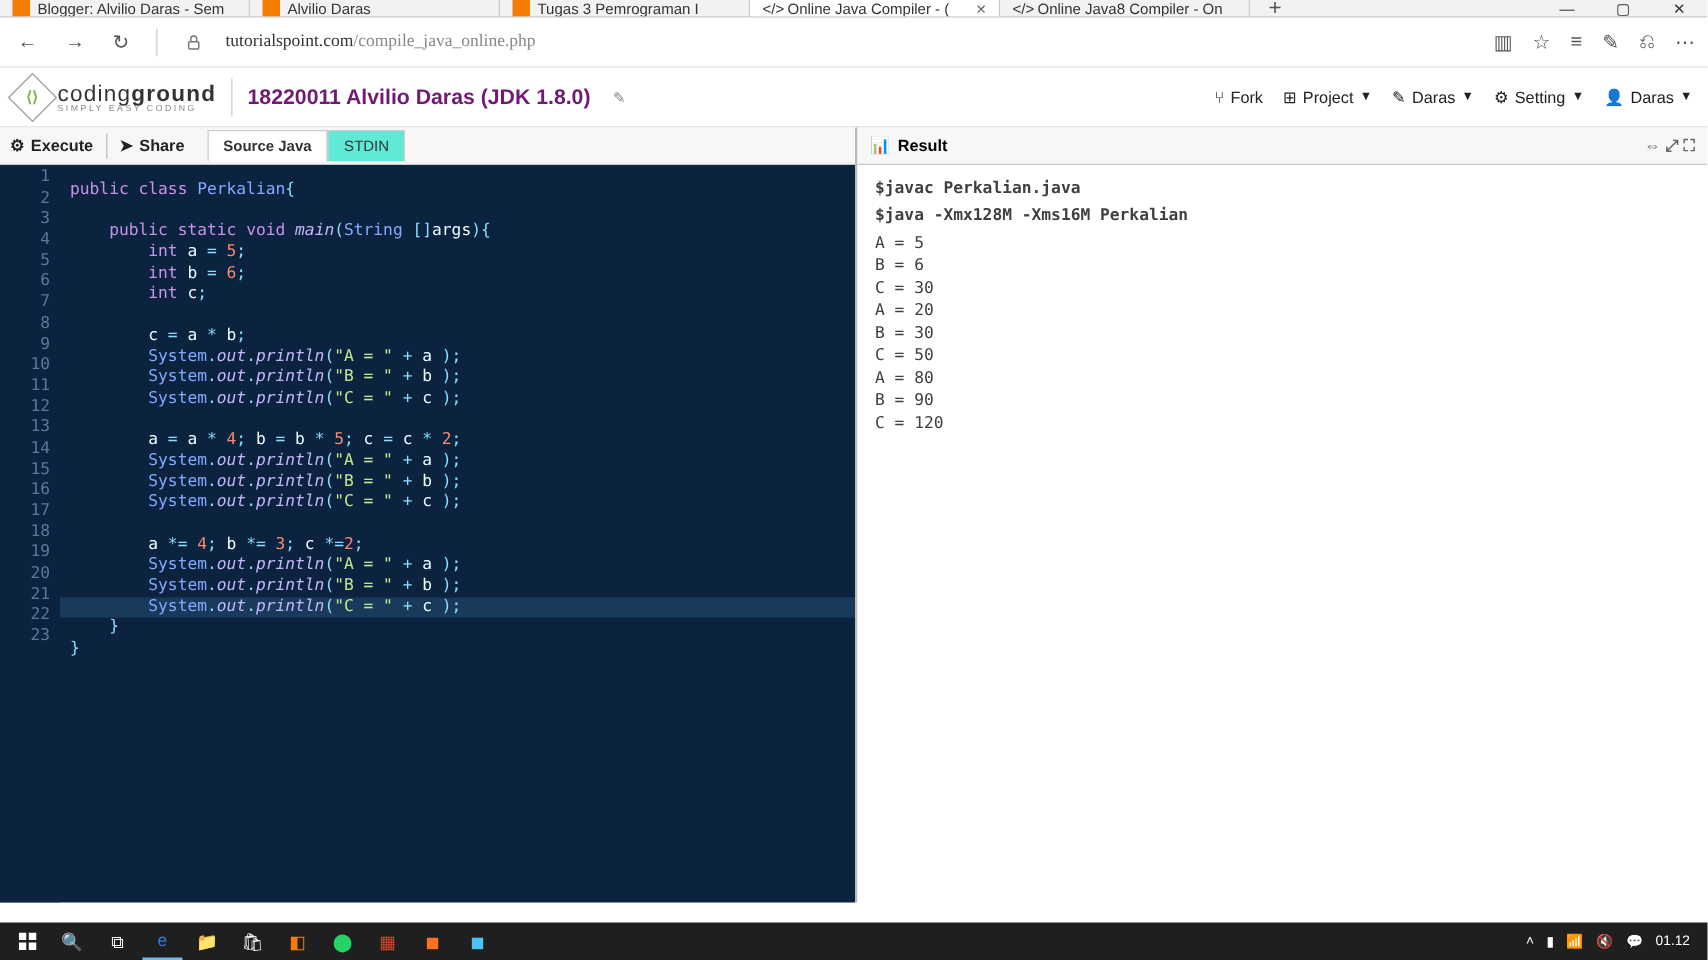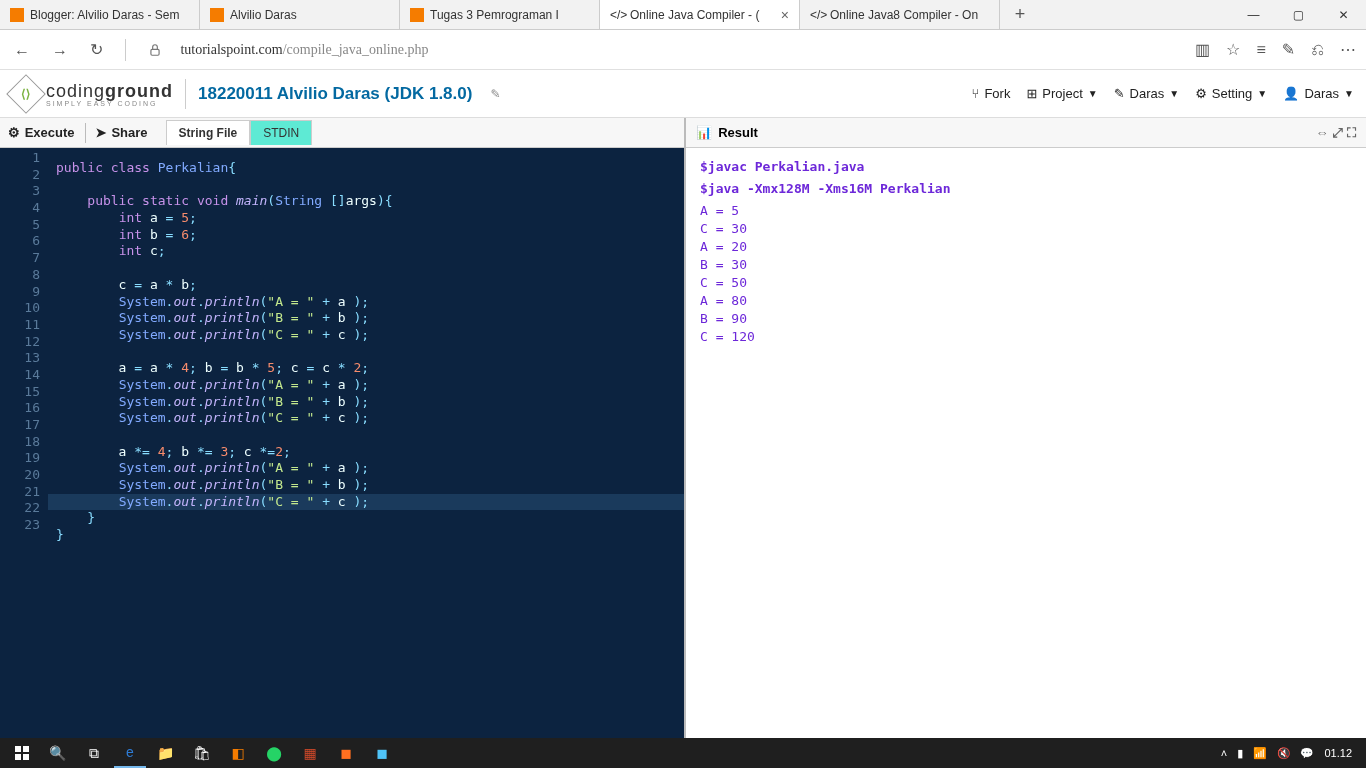--- a/index.html
+++ b/index.html
@@ -1,19 +1,19 @@
 <!DOCTYPE html>
 <html><head>
 <meta charset="utf-8">
 <style>
   * { margin: 0; padding: 0; box-sizing: border-box; }
   body { font-family: "Segoe UI", Arial, sans-serif; font-size: 12px; background: #fff; width: 1366px; height: 768px; overflow: hidden; }
 
   
-  .browser-tabs { display: flex; align-items: center; height: 30px; background: #f2f2f2; border-bottom: 1px solid #ccc;}
+  .browser-tabs { display: flex; align-items: center; height: 14px; background: #f2f2f2; border-bottom: 1px solid #ccc;}
   .btab { display: flex; align-items: center; gap: 6px; padding: 0 10px; height: 100%; border-right: 1px solid #ccc; width: 200px; overflow: hidden; white-space: nowrap; color: #333; }
   .btab.active { background: #fff; }
   .btab .fav { width: 14px; height: 14px; display: inline-block; }
   .fav.orange { background: #f57c00; }
   .fav.tp { background: transparent; }
   .btab .close { margin-left:auto; color:#666; font-size:14px;}
   .newtab { width: 40px; text-align: center; font-size: 18px; color:#555;}
 
   
   .winctrls { margin-left:auto; display:flex; }
@@ -29,21 +29,21 @@
 
   
   .app-header { display:flex; align-items:center; height:48px; padding:0 12px; border-bottom:1px solid #ddd; gap:12px;}
   .logo { display:flex; align-items:center; gap:6px;}
   .logo-box { width:28px; height:28px; border:1px solid #999; transform:rotate(45deg); position:relative; display:flex; align-items:center; justify-content:center;}
   .logo-box span { transform:rotate(-45deg); color:#7cb342; font-weight:bold;}
   .logo-text { font-size:18px; color:#333; letter-spacing:1px;}
   .logo-text b { font-weight:bold;text-align:right;}
   .logo-sub { font-size:7px; color:#888; letter-spacing:2px; margin-top:-2px;}
   .headerdiv { width:1px; height:30px; background:#ccc;}
-  .project-title { font-size:17px; font-weight:bold; color:#0369a1;}
+  .project-title { font-size:17px; font-weight:bold; color:#701a75;}
   .edit-icon { color:#888; margin-left:6px;}
   .header-actions { margin-left:auto; display:flex; gap:16px; align-items:center; font-size:13px; color:#222;}
   .header-action { display:flex; align-items:center; gap:5px;}
 
   
   .workarea { display:flex; height:calc(100% - 148px);}
   .left-pane { width:686px; border-right:2px solid #bbb; display:flex; flex-direction:column;}
   .right-pane { flex:1; display:flex; flex-direction:column;}
 
   .tool-row { display:flex; align-items:center; height:30px; background:#f7f7f7; border-bottom:1px solid #ccc; padding:0 8px; gap:10px;}
@@ -66,21 +66,21 @@
   .kw { color:#c792ea;}
   .cls { color:#82aaff;}
   .type { color:#82aaff;}
   .str { color:#c3e88d;}
   .num { color:#f78c6c;}
   .id { color:#c4b5fd;font-style:italic;}
   .pn { color:#89ddff;}
   .wh { color:#eeffff;}
 
   
-  .result-body { flex:1; padding:10px 14px; font-family:Consolas,monospace; font-size:13px; color:#6d28d9; line-height:18px; overflow:auto; background:#fff;}
+  .result-body { flex:1; padding:10px 14px; font-family:Consolas,monospace; font-size:13px; color:#404040; line-height:18px; overflow:auto; background:#fff;}
   .result-body .cmd { font-weight:bold; margin-bottom:4px;}
   .result-body .out { }
 
   
   .taskbar { position:absolute; bottom:0; left:0; right:0; height:30px; background:#1f1f1f; display:flex; align-items:center; padding:0 6px; gap:4px;}
   .task-icon { width:32px; height:30px; display:flex; align-items:center; justify-content:center; color:#fff; font-size:14px;}
   .task-icon.active { border-bottom:2px solid #76b9ed;}
   .tray { margin-left:auto; display:flex; align-items:center; gap:10px; color:#fff; font-size:11px; padding-right:8px;}
 
   .caret { font-size:10px;}
@@ -193,21 +193,21 @@
       <div class="tool-btn">
           <span>⚙</span>
           <span>Execute</span>
         </div>
       <div class="tool-sep"></div>
       <div class="tool-btn">
           <span>➤</span>
           <span>Share</span>
         </div>
       <div class="file-tabs" id="file-tabs">
-          <div class="file-tab active">String File</div>
+          <div class="file-tab active">Source Java</div>
           <div class="file-tab">STDIN</div>
         </div>
     </div>
     <div class="editor">
       <div class="gutter" id="gutter">
           <div>1</div>
           <div>2</div>
           <div>3</div>
           <div>4</div>
           <div>5</div>
@@ -241,20 +241,21 @@
         <span>⇔</span>
         <span>⤢</span>
         <span>⛶</span>
       </div>
     </div>
     <div class="result-body">
       <div class="cmd">$javac Perkalian.java</div>
       <div class="cmd">$java -Xmx128M -Xms16M Perkalian</div>
       <div id="result-out">
           <div class="out">A = 5</div>
+          <div class="out">B = 6</div>
           <div class="out">C = 30</div>
           <div class="out">A = 20</div>
           <div class="out">B = 30</div>
           <div class="out">C = 50</div>
           <div class="out">A = 80</div>
           <div class="out">B = 90</div>
           <div class="out">C = 120</div>
         </div>
     </div>
   </div>

